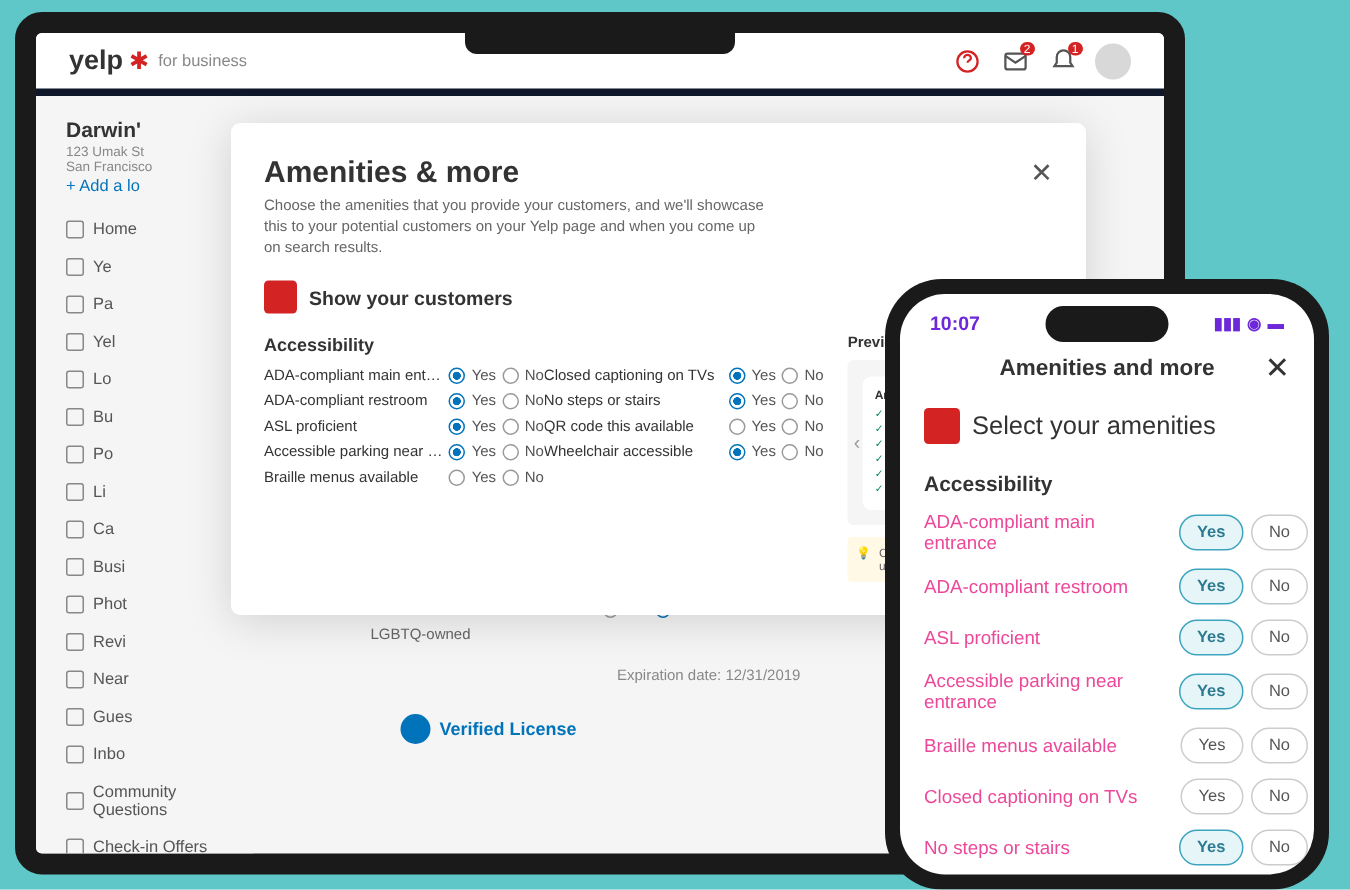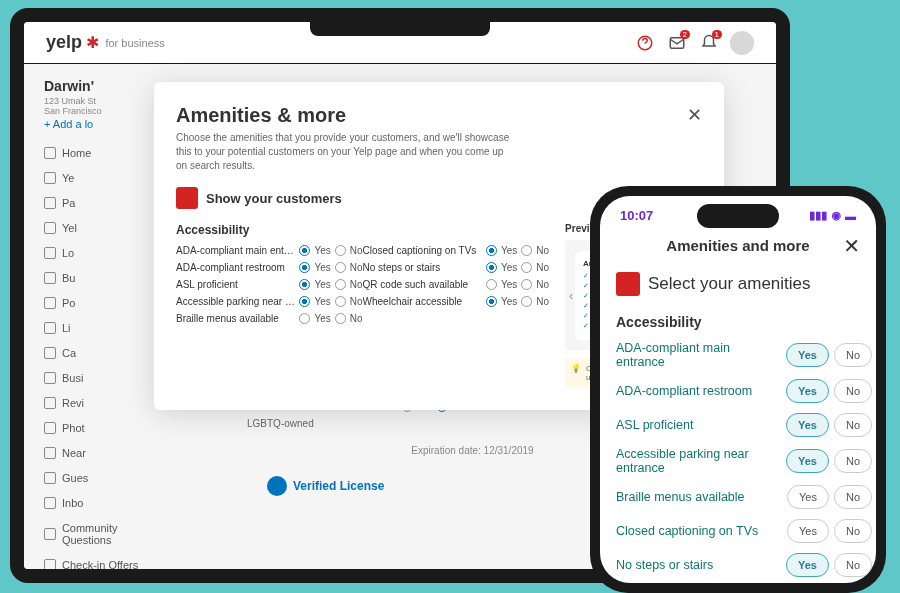--- a/index.html
+++ b/index.html
@@ -3,21 +3,21 @@
 <meta charset="utf-8">
 <style>
 * { box-sizing: border-box; margin: 0; padding: 0; }
 body { font-family: -apple-system, BlinkMacSystemFont, "Segoe UI", Helvetica, Arial, sans-serif; background: #5fc7c7; width: 900px; height: 593px; overflow: hidden; position: relative; }
 
 
 .laptop { position: absolute; top: 8px; left: 10px; width: 780px; height: 575px; background: #f5f5f5; border-radius: 18px; border: 14px solid #1a1a1a; overflow: hidden; }
 .laptop-notch { position: absolute; top: 0; left: 50%; transform: translateX(-50%); width: 180px; height: 14px; background: #1a1a1a; border-radius: 0 0 8px 8px; z-index: 5; }
 
 
-.header { display: flex; align-items: center; padding: 8px 22px; height: 42px; background: #fff; border-bottom: 1px solid #0f172a; }
+.header { display: flex; align-items: center; padding: 8px 22px; height: 42px; background: #fff; border-bottom: 5px solid #0f172a; }
 .logo { display: flex; align-items: center; gap: 4px; }
 .logo-text { font-weight: 800; font-size: 18px; color: #333; }
 .logo-burst { color: #d32323; font-size: 16px; }
 .for-biz { color: #888; font-size: 11px; margin-left: 6px; }
 .header-right { margin-left: auto; display: flex; gap: 10px; align-items: center; }
 .header-icon { position: relative; width: 22px; height: 22px; display: flex; align-items: center; justify-content: center; color: #555; }
 .badge { position: absolute; top: -2px; right: -2px; background: #d32323; color: #fff; font-size: 8px; border-radius: 8px; padding: 0 3px; min-width: 10px; text-align: center; }
 .avatar { width: 24px; height: 24px; background: #d8d8d8; border-radius: 50%; }
 
 
@@ -86,21 +86,21 @@
 .status-icons { display: flex; gap: 4px; align-items: center; font-size: 11px; }
 .phone-header { display: flex; align-items: center; justify-content: center; padding: 14px 16px 10px; position: relative; }
 .phone-title { font-size: 15px; font-weight: 700; color: #333; }
 .phone-close { position: absolute; right: 16px; font-size: 20px; color: #333; }
 .select-section { display: flex; align-items: center; gap: 8px; padding: 8px 16px 12px; }
 .select-icon { width: 24px; height: 24px; background: #d32323; border-radius: 3px; }
 .select-text { font-size: 17px; font-weight: 400; color: #333; }
 .phone-section-title { font-size: 14px; font-weight: 700; color: #333; padding: 6px 16px; }
 .phone-list { padding: 0 4px 0 16px; display: flex; flex-direction: column; }
 .phone-row { display: flex; align-items: center; padding: 5px 0; gap: 5px; }
-.phone-label { flex: 1; font-size: 12.5px; color: #0f766e; }
+.phone-label { flex: 1; font-size: 12.5px; color: #ec4899; }
 .pill { padding: 5px 11px; border-radius: 13px; font-size: 11px; border: 1px solid #ccc; color: #555; background: #fff; }
 .pill.sel { background: #e6f5f8; border-color: #3ca4bf; color: #2b7a91; font-weight: 600; }
 </style>
 </head>
 <body>
 
 <div class="laptop">
   <div class="laptop-notch"></div>
 
   <div class="header">
@@ -176,25 +176,25 @@
         <div class="nav-item">
             <span class="nav-icon"></span>
             <span>Ca</span>
           </div>
         <div class="nav-item">
             <span class="nav-icon"></span>
             <span>Busi</span>
           </div>
         <div class="nav-item">
             <span class="nav-icon"></span>
+            <span>Phot</span>
+          </div>
+        <div class="nav-item">
+            <span class="nav-icon"></span>
             <span>Revi</span>
-          </div>
-        <div class="nav-item">
-            <span class="nav-icon"></span>
-            <span>Phot</span>
           </div>
         <div class="nav-item">
             <span class="nav-icon"></span>
             <span>Near</span>
           </div>
         <div class="nav-item">
             <span class="nav-icon"></span>
             <span>Gues</span>
           </div>
         <div class="nav-item">
@@ -368,21 +368,21 @@
             <div class="amenity-half">
                 <span class="amenity-label">ASL proficient</span>
                 <div class="radio-pair">
                   <span class="radio sel"></span>
                   <span class="radio-label">Yes</span>
                   <span class="radio"></span>
                   <span class="radio-label">No</span>
                 </div>
               </div>
             <div class="amenity-half">
-                <span class="amenity-label">QR code such available</span>
+                <span class="amenity-label">QR code this available</span>
                 <div class="radio-pair">
                   <span class="radio"></span>
                   <span class="radio-label">Yes</span>
                   <span class="radio"></span>
                   <span class="radio-label">No</span>
                 </div>
               </div>
           </div>
           <div class="amenity-row">
             <div class="amenity-half">

